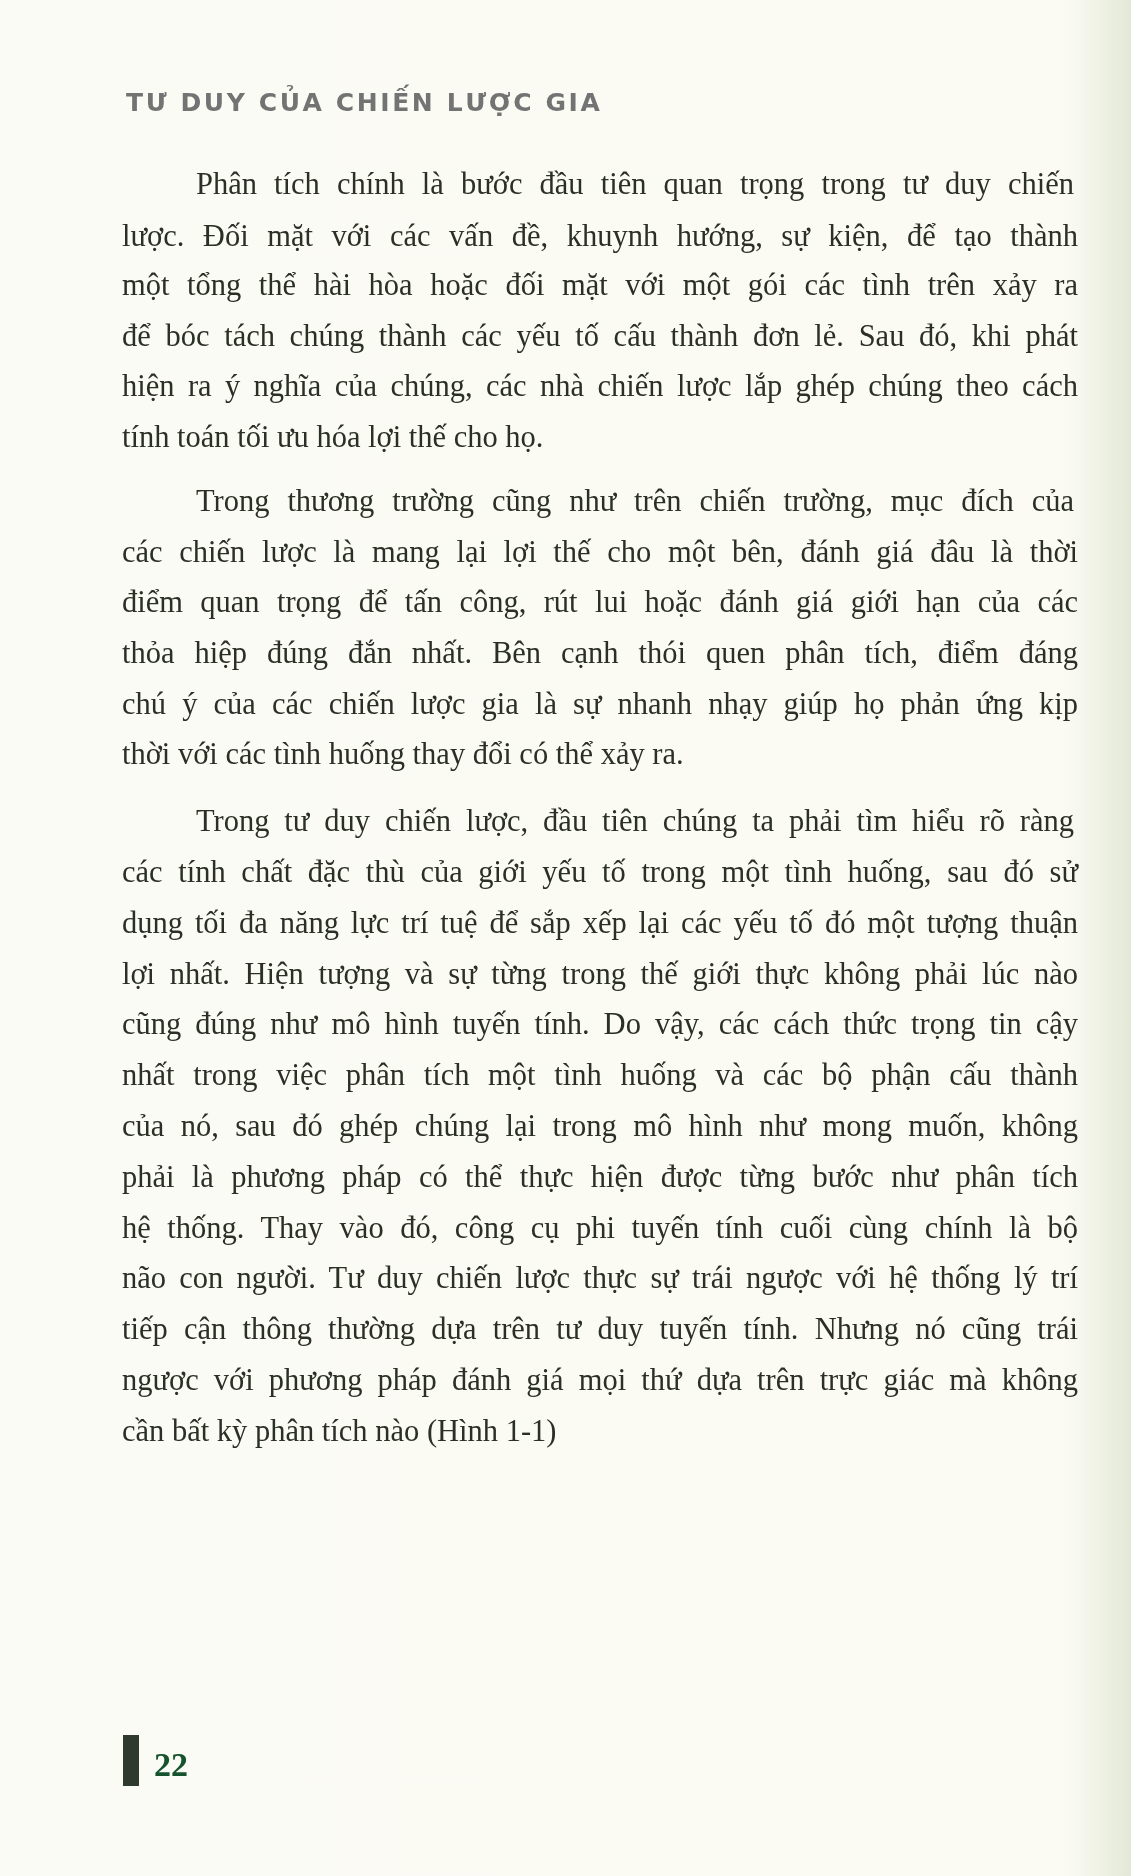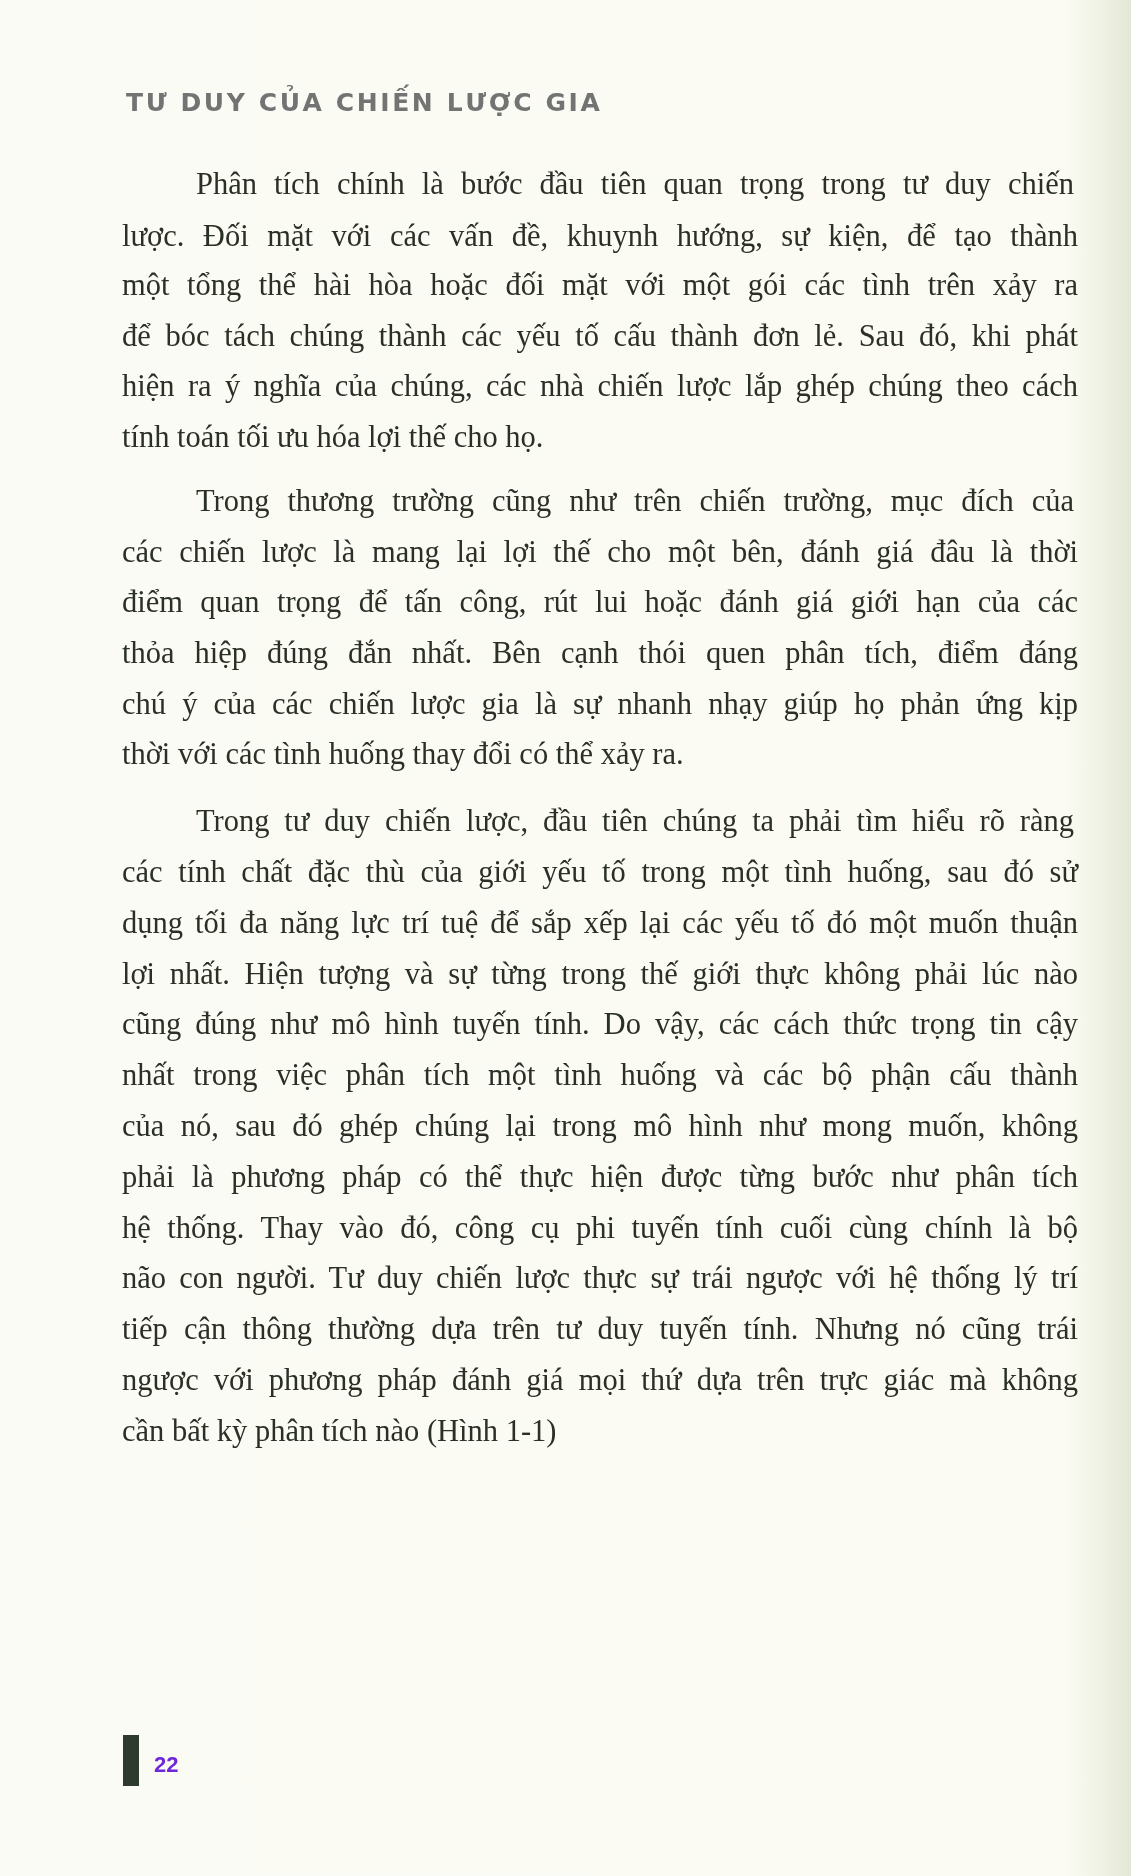--- a/index.html
+++ b/index.html
@@ -24,22 +24,22 @@
     line-height: 40px;
   }
   .line.indent { left: 74px; width: 878px; }
   .line.last { text-align-last: left; }
   .folio-bar {
     position: absolute; left: 123px; top: 1735px; width: 16px; height: 51px;
     background: #2f3a2e;
   }
   .folio {
     position: absolute; left: 154px; top: 1749px;
-    font-family: Liberation Sans, sans-serif; font-weight: bold; font-size: 22px;
-    color: #6d28d9; line-height: 32px;
+    font-family: Liberation Serif, serif; font-weight: bold; font-size: 34px;
+    color: #14532d; line-height: 32px;
   }
 </style>
 </head>
 <body>
 
 <div class="running-head">TƯ DUY CỦA CHIẾN LƯỢC GIA</div>
 
 <div class="body-text">
 
   <div>
@@ -56,21 +56,21 @@
     <div class="line" style="top:532px">các chiến lược là mang lại lợi thế cho một bên, đánh giá đâu là thời</div>
     <div class="line" style="top:582px">điểm quan trọng để tấn công, rút lui hoặc đánh giá giới hạn của các</div>
     <div class="line" style="top:633px">thỏa hiệp đúng đắn nhất. Bên cạnh thói quen phân tích, điểm đáng</div>
     <div class="line" style="top:684px">chú ý của các chiến lược gia là sự nhanh nhạy giúp họ phản ứng kịp</div>
     <div class="line last" style="top:734px">thời với các tình huống thay đổi có thể xảy ra.</div>
   </div>
 
   <div>
     <div class="line indent" style="top:801px">Trong tư duy chiến lược, đầu tiên chúng ta phải tìm hiểu rõ ràng</div>
     <div class="line" style="top:852px">các tính chất đặc thù của giới yếu tố trong một tình huống, sau đó sử</div>
-    <div class="line" style="top:903px">dụng tối đa năng lực trí tuệ để sắp xếp lại các yếu tố đó một muốn thuận</div>
+    <div class="line" style="top:903px">dụng tối đa năng lực trí tuệ để sắp xếp lại các yếu tố đó một tượng thuận</div>
     <div class="line" style="top:954px">lợi nhất. Hiện tượng và sự từng trong thế giới thực không phải lúc nào</div>
     <div class="line" style="top:1004px">cũng đúng như mô hình tuyến tính. Do vậy, các cách thức trọng tin cậy</div>
     <div class="line" style="top:1055px">nhất trong việc phân tích một tình huống và các bộ phận cấu thành</div>
     <div class="line" style="top:1106px">của nó, sau đó ghép chúng lại trong mô hình như mong muốn, không</div>
     <div class="line" style="top:1157px">phải là phương pháp có thể thực hiện được từng bước như phân tích</div>
     <div class="line" style="top:1208px">hệ thống. Thay vào đó, công cụ phi tuyến tính cuối cùng chính là bộ</div>
     <div class="line" style="top:1258px">não con người. Tư duy chiến lược thực sự trái ngược với hệ thống lý trí</div>
     <div class="line" style="top:1309px">tiếp cận thông thường dựa trên tư duy tuyến tính. Nhưng nó cũng trái</div>
     <div class="line" style="top:1360px">ngược với phương pháp đánh giá mọi thứ dựa trên trực giác mà không</div>
     <div class="line last" style="top:1411px">cần bất kỳ phân tích nào (Hình 1-1)</div>

